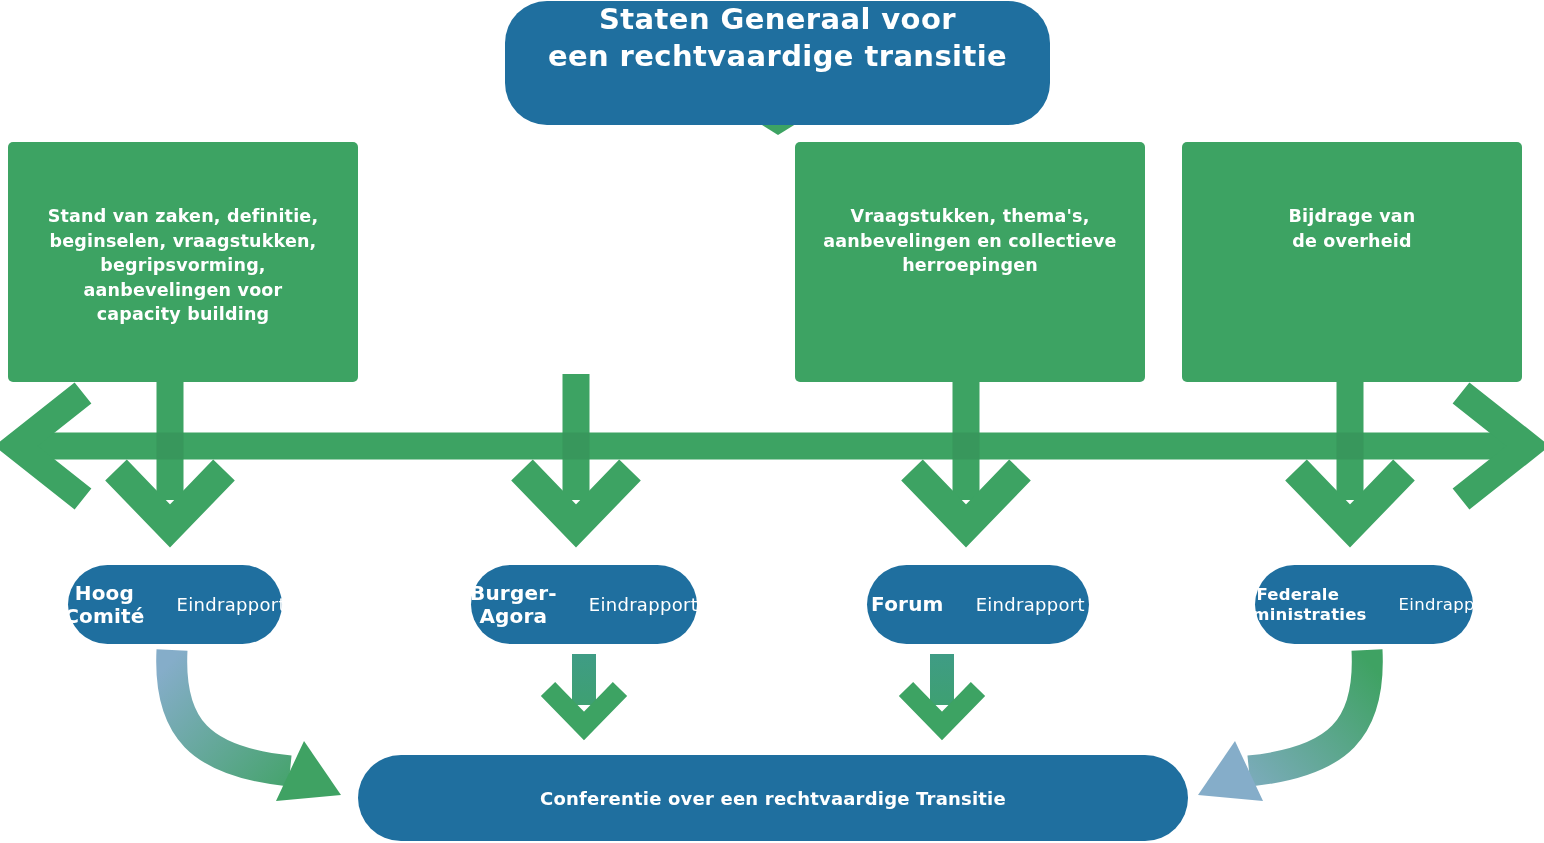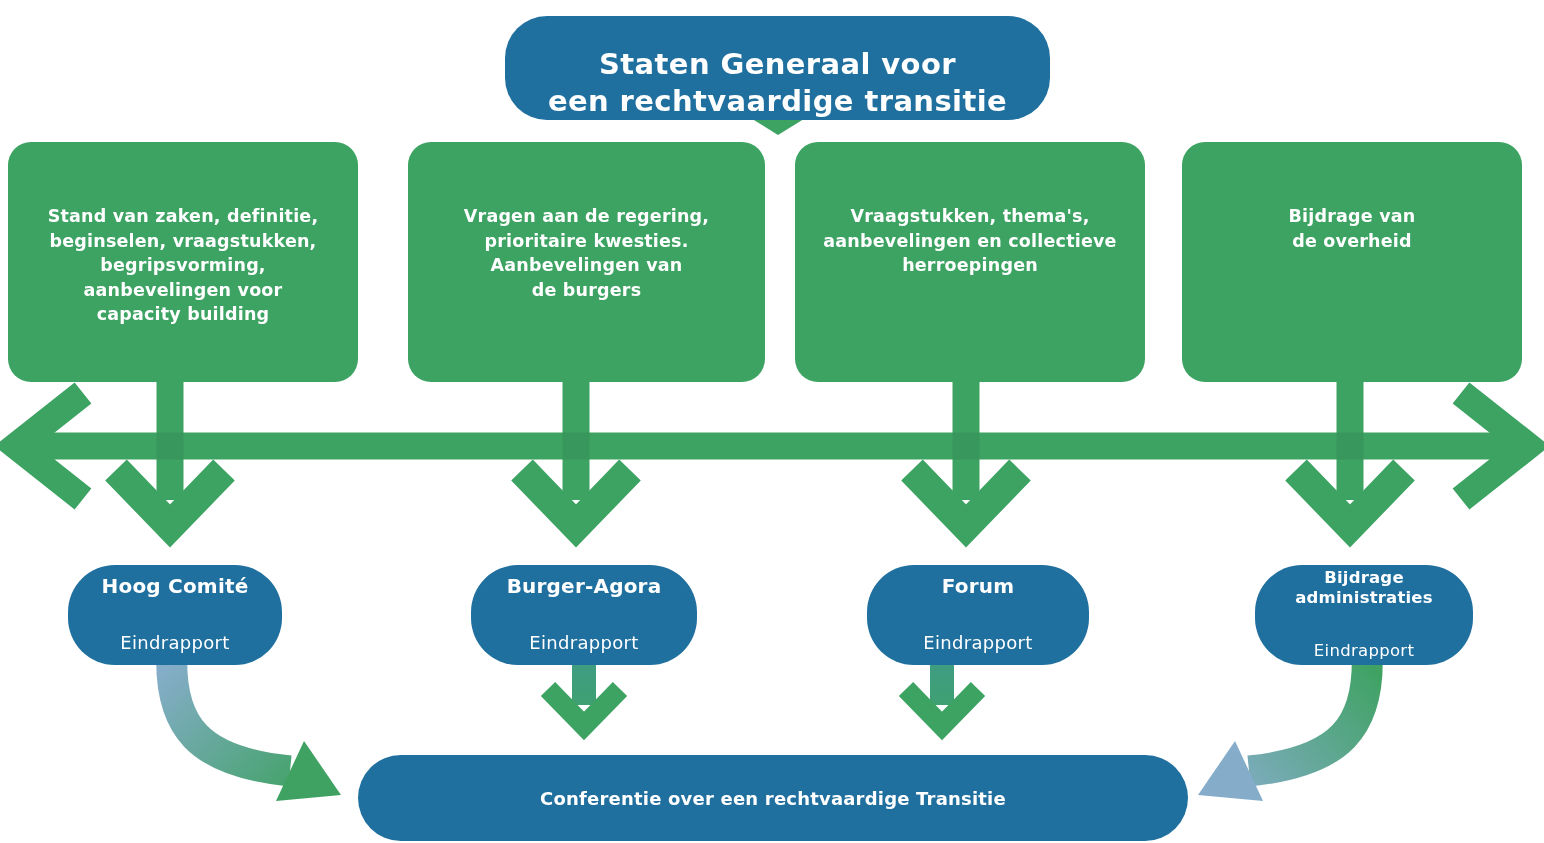--- a/index.html
+++ b/index.html
@@ -4,36 +4,36 @@
 <style>
   html,body{margin:0;padding:0;background:#fff;}
   .canvas{
     position:relative;width:1544px;height:843px;background:#fff;overflow:hidden;
     font-family:"DejaVu Sans","Liberation Sans",sans-serif;
   }
   .arrows{position:absolute;left:0;top:0;width:1544px;height:843px;pointer-events:none;}
   .blue{background:#1F6F9F;color:#fff;}
   .green{background:#3DA363;color:#fff;}
   .title-box{
-    position:absolute;left:505px;top:16px;width:545px;height:104px;border-radius:42px;
-    display:flex;align-items:flex-end;justify-content:center;text-align:center;
+    position:absolute;left:505px;top:1px;width:545px;height:124px;border-radius:42px;
+    display:flex;align-items:flex-start;justify-content:center;text-align:center;
   }
   .title-box .txt{white-space:pre-line;font-weight:bold;font-size:29px;line-height:37px;letter-spacing:.4px;}
   .stage{
-    position:absolute;top:142px;height:240px;border-radius:23px;box-sizing:border-box;
+    position:absolute;top:142px;height:240px;border-radius:5px;box-sizing:border-box;
     text-align:center;padding-top:62px;
   }
   .stage .txt{white-space:pre-line;font-weight:bold;font-size:17.5px;line-height:24.5px;letter-spacing:.2px;}
   .stage1{left:8px;width:350px;}
   .stage2{left:408px;width:357px;}
   .stage3{left:795px;width:350px;}
   .stage4{left:1182px;width:340px;}
   .pill{
-    position:absolute;top:565px;height:100px;border-radius:47px;
-    display:flex;flex-direction:column;align-items:center;justify-content:center;text-align:center;gap:32px;
+    position:absolute;top:565px;height:79px;border-radius:47px;
+    display:flex;flex-direction:row;align-items:center;justify-content:center;text-align:center;gap:32px;
   }
   .pill .t{font-weight:bold;font-size:20px;line-height:23px;white-space:pre-line;letter-spacing:.2px;}
   .pill .s{font-weight:normal;font-size:18px;line-height:25px;letter-spacing:.3px;}
   .pill1{left:68px;width:214px;}
   .pill2{left:471px;width:226px;}
   .pill3{left:867px;width:222px;}
   .pill4{left:1255px;width:218px;}
   .pill4 .t{font-size:16.5px;line-height:20px;}
   .pill4 .s{font-size:16.5px;line-height:22px;}
   .footer-box{
@@ -119,26 +119,20 @@
 een rechtvaardige transitie</div>
   </div>
 
   <div class="stage green stage1">
     <div class="txt">Stand van zaken, definitie,
 beginselen, vraagstukken,
 begripsvorming,
 aanbevelingen voor
 capacity building</div>
   </div>
-  <div class="stage green stage2">
-    <div class="txt">Vragen aan de regering,
-prioritaire kwesties.
-Aanbevelingen van
-de burgers</div>
-  </div>
   <div class="stage green stage3">
     <div class="txt">Vraagstukken, thema's,
 aanbevelingen en collectieve
 herroepingen</div>
   </div>
   <div class="stage green stage4">
     <div class="txt">Bijdrage van
 de overheid</div>
   </div>
 
@@ -148,21 +142,21 @@
   </div>
   <div class="pill blue pill2">
     <div class="t">Burger-Agora</div>
     <div class="s">Eindrapport</div>
   </div>
   <div class="pill blue pill3">
     <div class="t">Forum</div>
     <div class="s">Eindrapport</div>
   </div>
   <div class="pill blue pill4">
-    <div class="t">Bijdrage
+    <div class="t">Federale
 administraties</div>
     <div class="s">Eindrapport</div>
   </div>
 
   <div class="footer-box blue">
     <div>Conferentie over een rechtvaardige Transitie</div>
   </div>
 
 </div>
 

